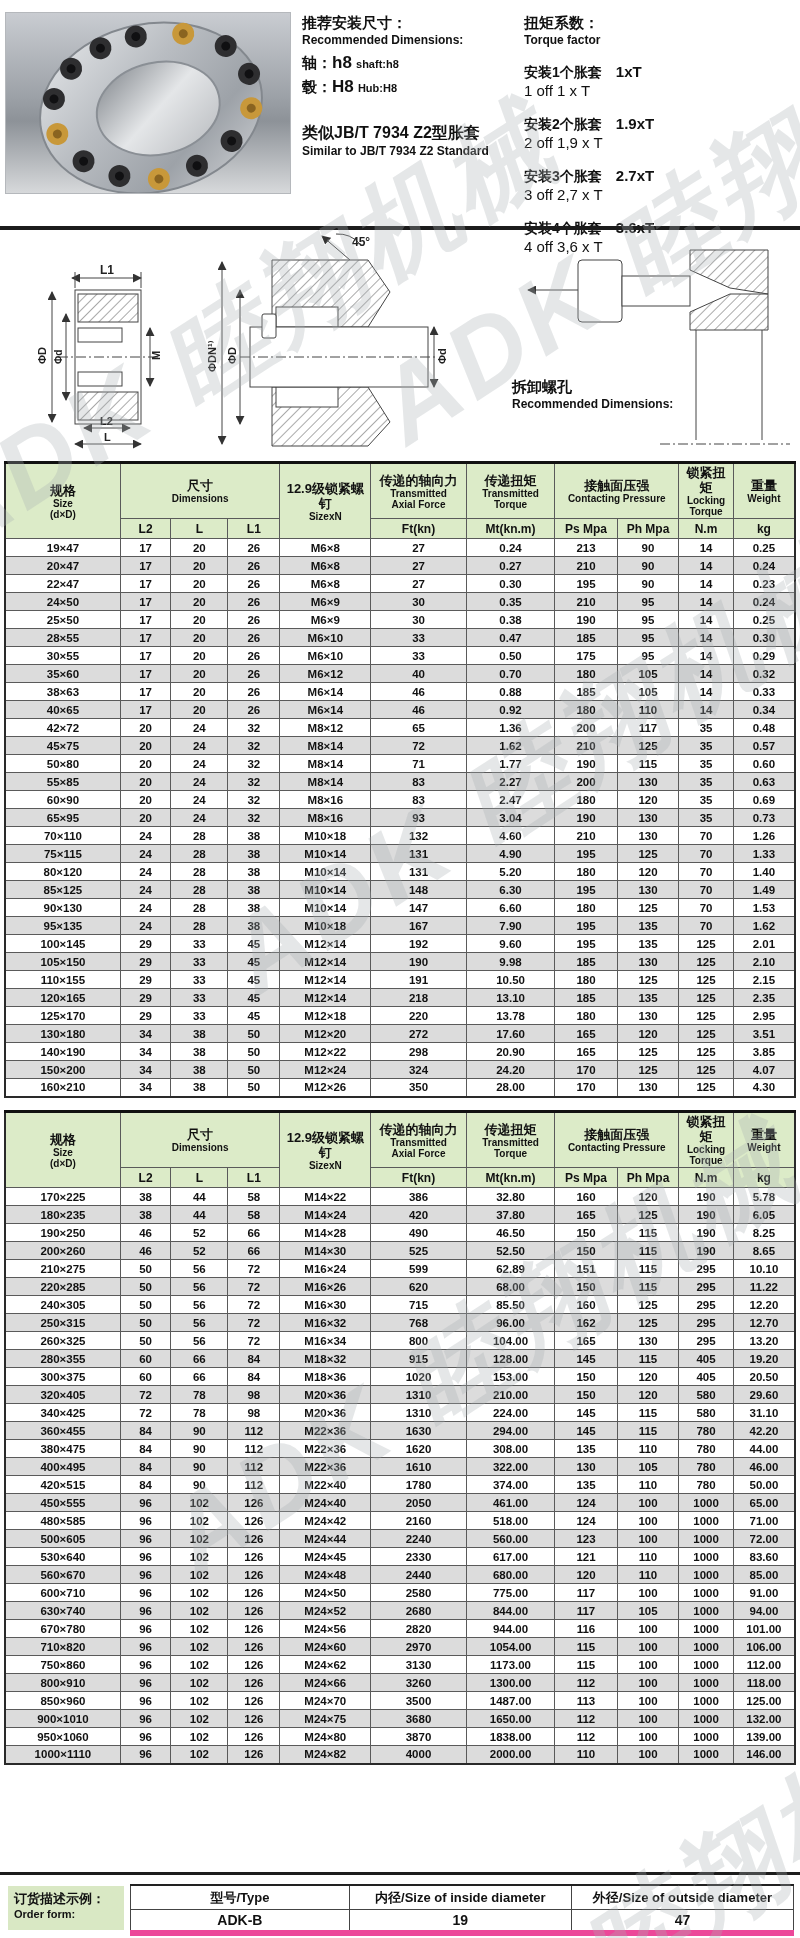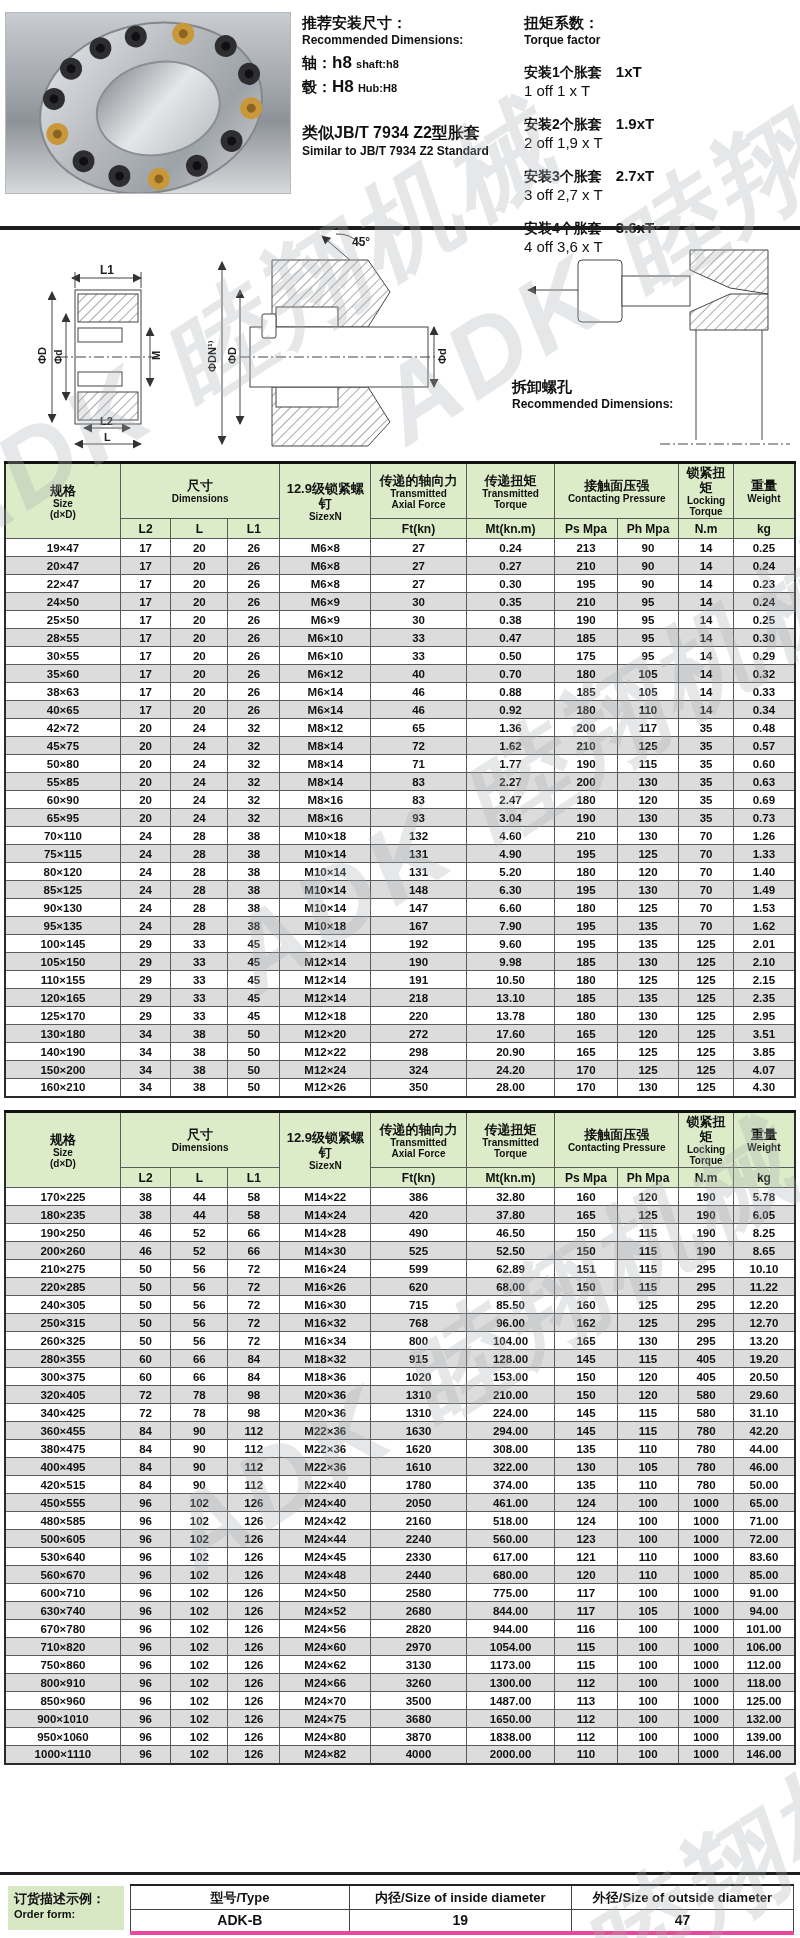--- a/index.html
+++ b/index.html
@@ -66,21 +66,21 @@
   .divider2 { position:absolute; top:1872px; left:0; width:800px; height:3px; background:#1c1c1c; }
 
   
   .order { position:absolute; top:1884px; left:8px; width:786px; height:50px; }
   .order .label { position:absolute; left:0; top:2px; width:116px; height:44px;
                   background:#d9e8c4; padding:4px 6px; }
   .order .label .zh { font-size:13px; font-weight:bold; }
   .order .label .en { font-size:11px; font-weight:bold; }
   .ordertable { position:absolute; left:122px; top:0; width:664px; border-collapse:collapse; table-layout:fixed; }
   .ordertable th, .ordertable td { border:1px solid #444; border-top:2px solid #222; text-align:center; }
-  .ordertable td { border-top:1px solid #444; border-bottom:4px solid #ec4899; }
+  .ordertable td { border-top:1px solid #444; border-bottom:6px solid #ec4899; }
   .ordertable th { height:24px; font-weight:normal; }
   .ordertable td { height:24px; font-size:14px; font-weight:bold; }
   .ordertable .hz { font-size:13px; font-weight:bold; }
   .ordertable .he { font-size:13px; font-weight:bold; }
 </style>
 </head>
 <body>
 
 <div class="page">
 

